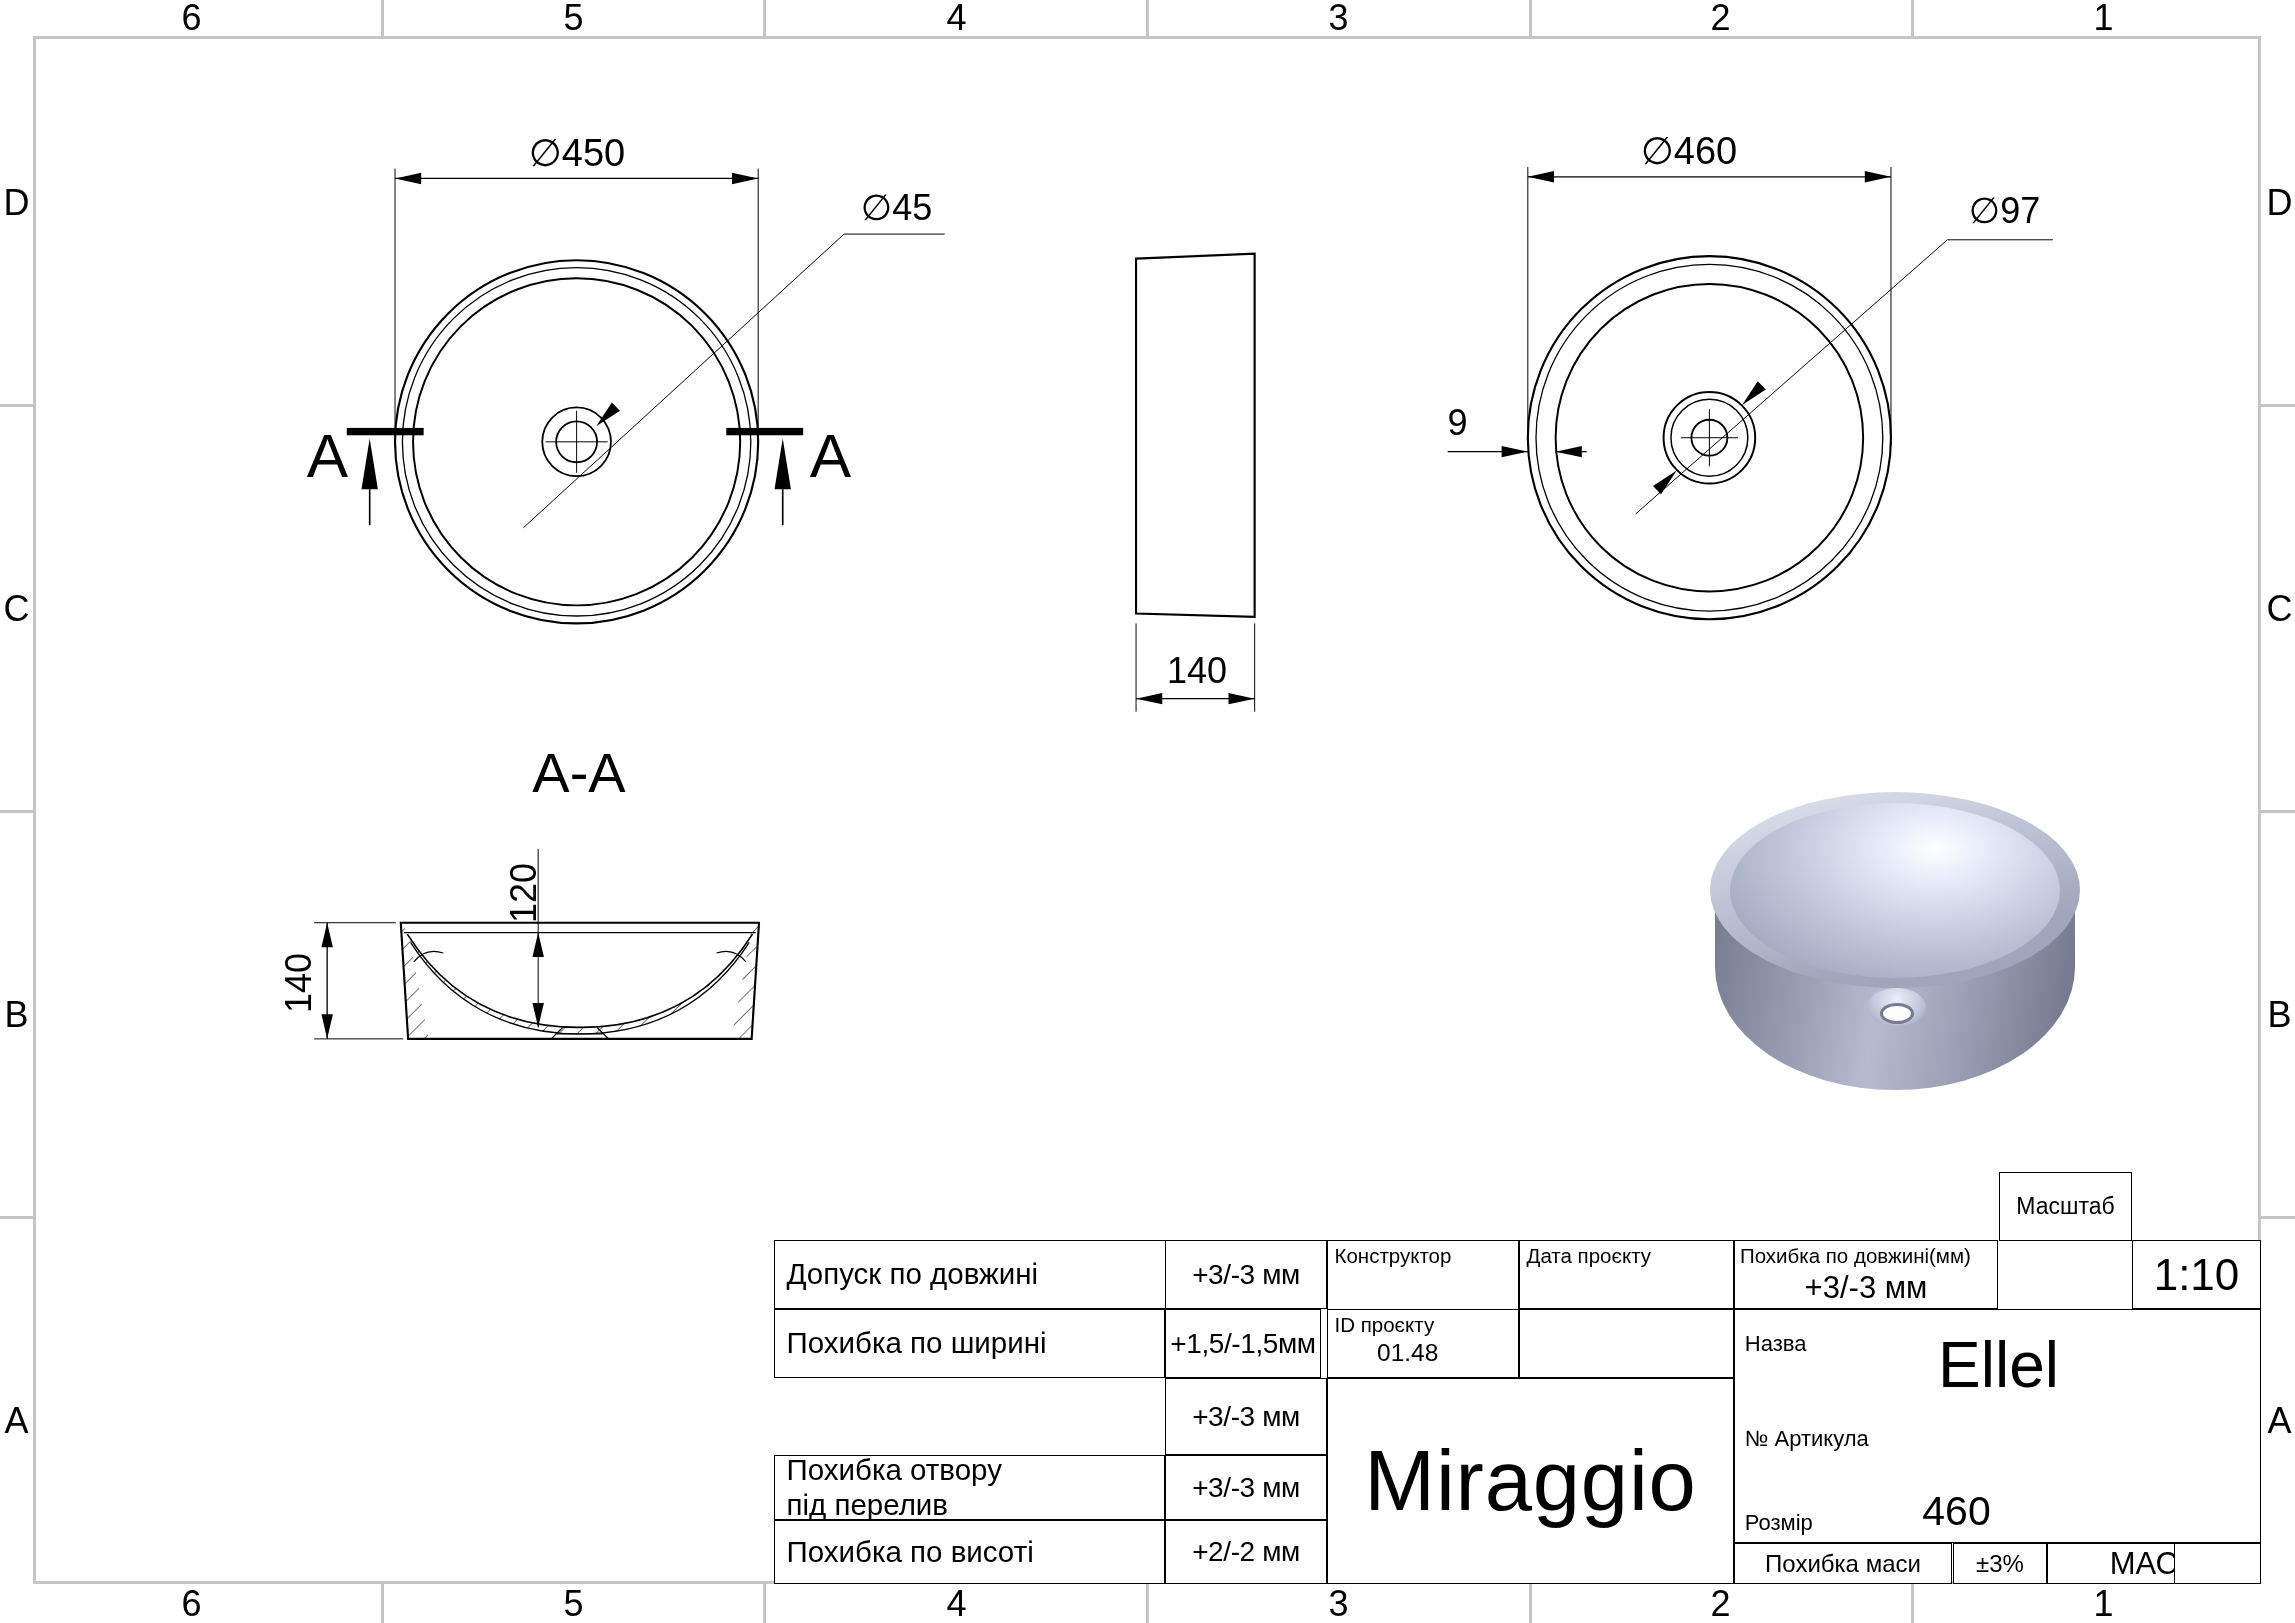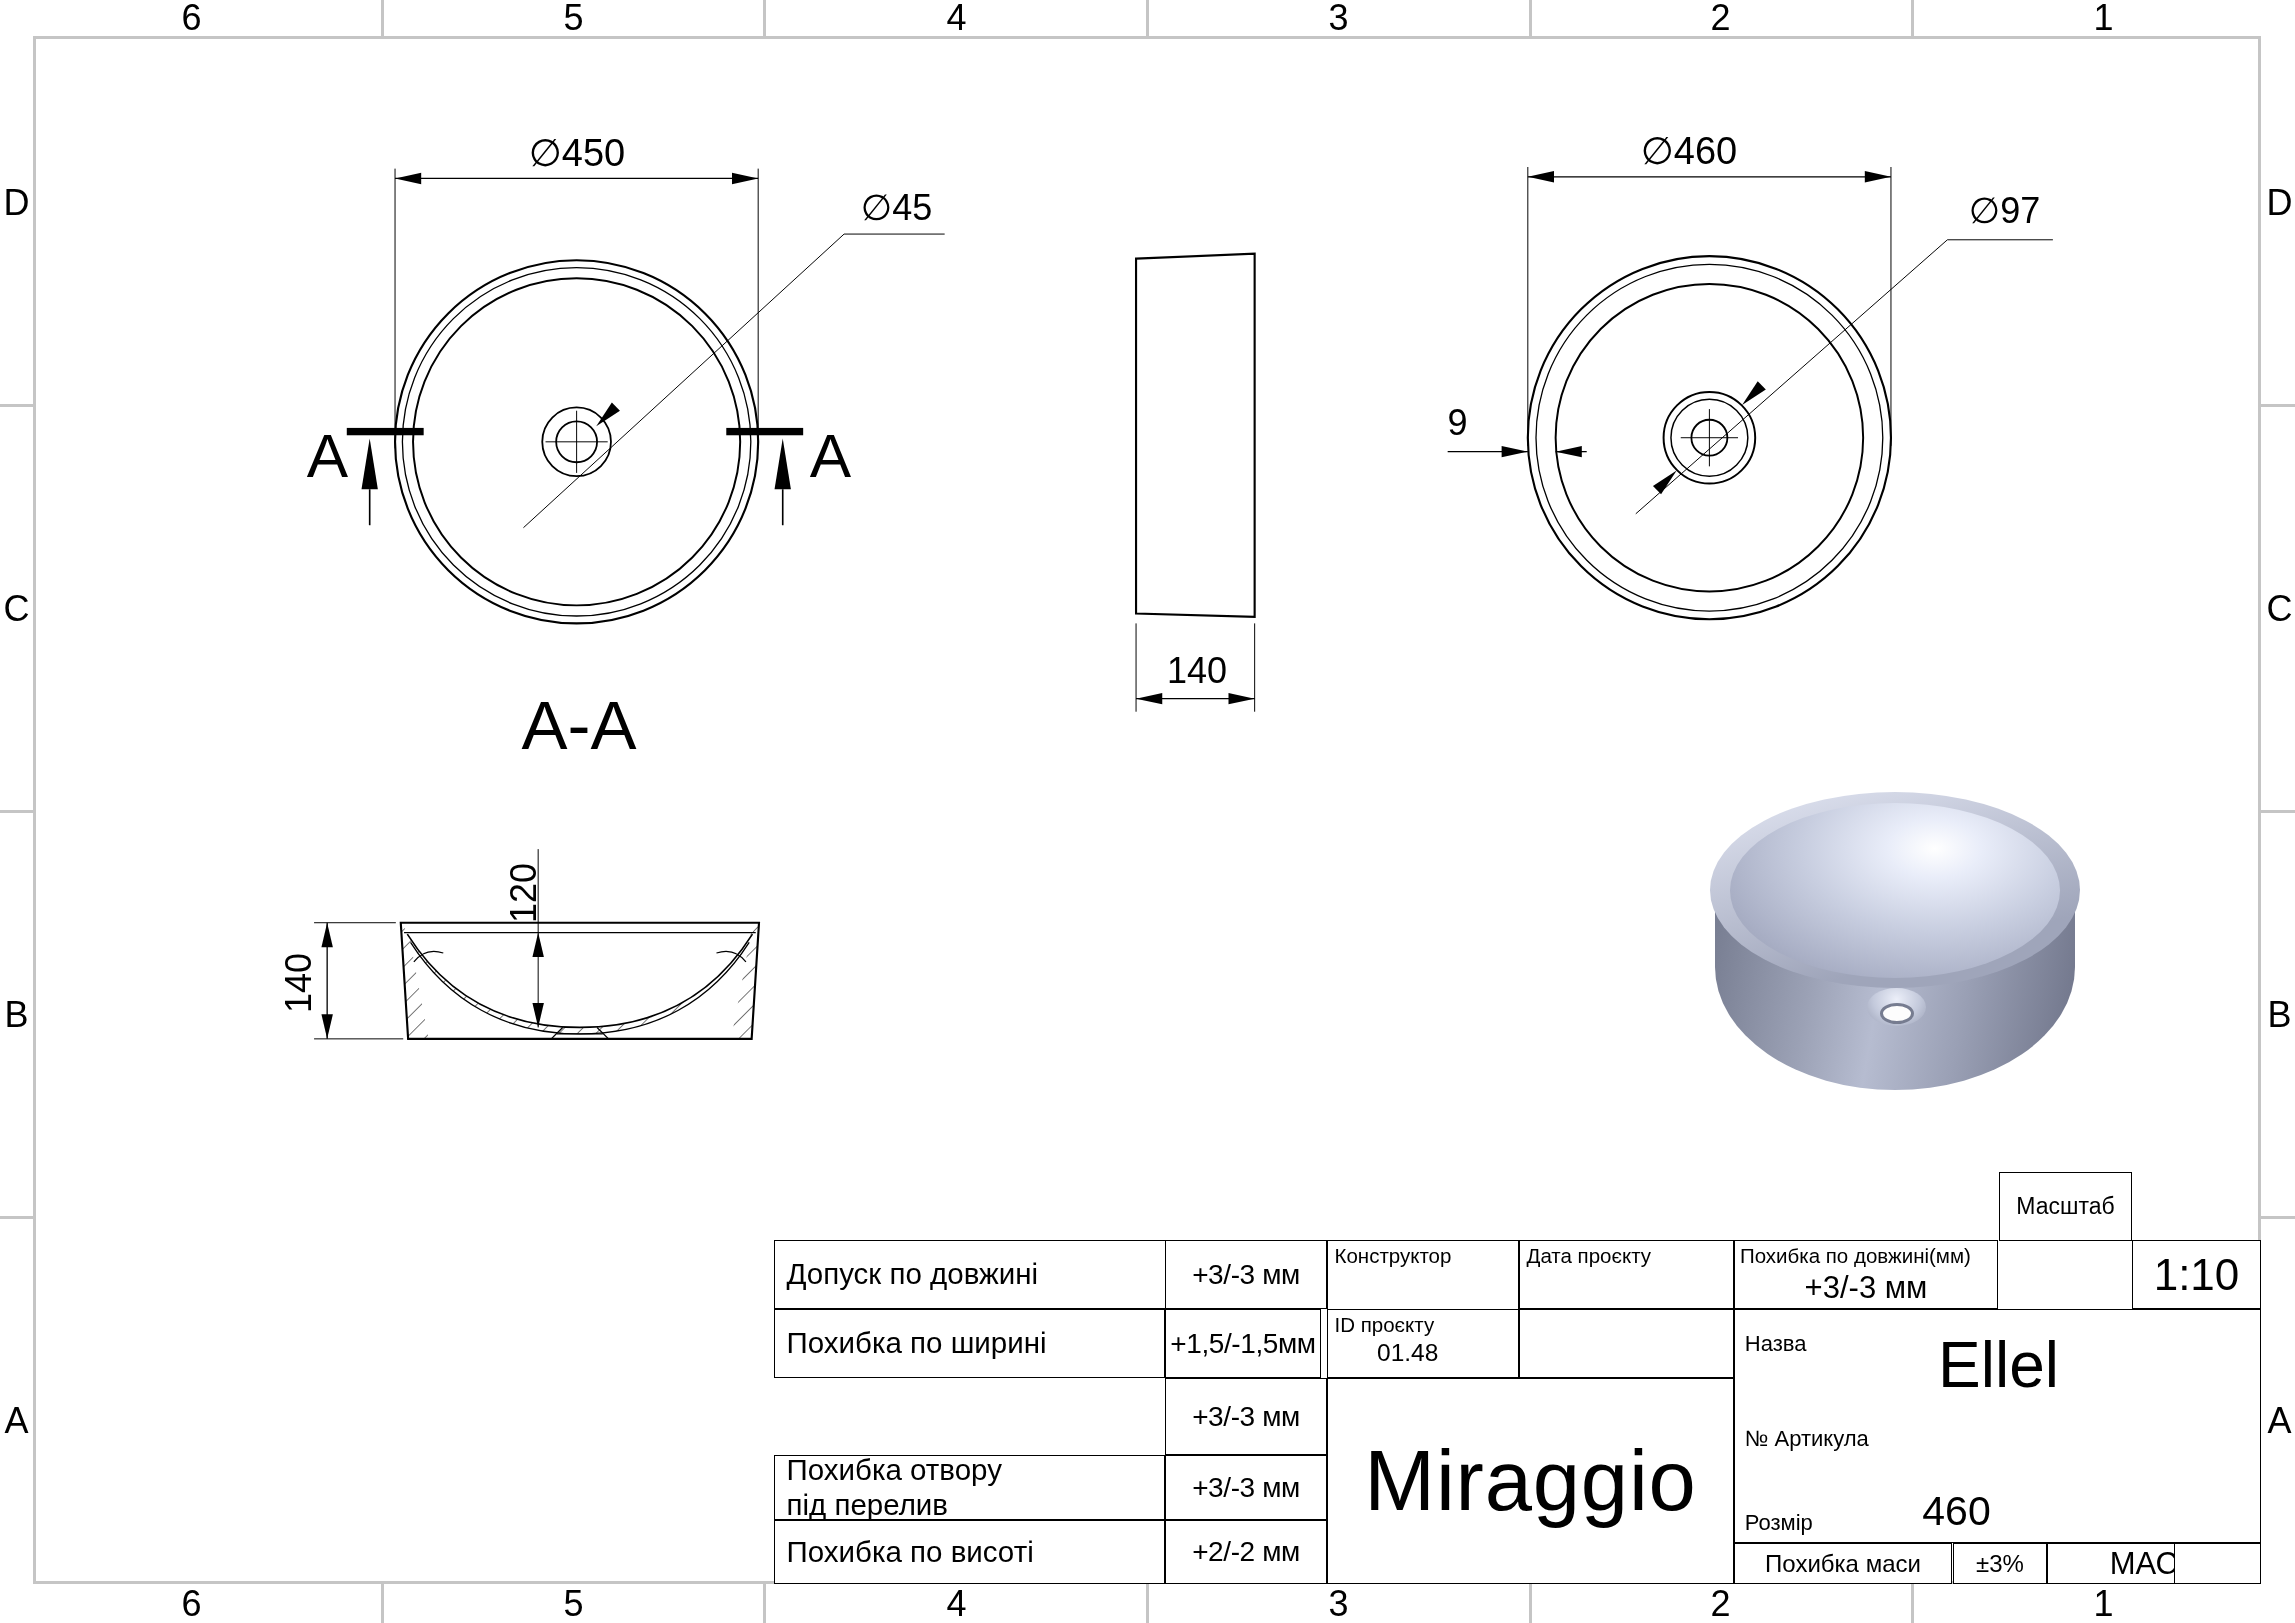--- a/index.html
+++ b/index.html
@@ -205,21 +205,21 @@
   </svg>
 
   <div class="dtext" style="left:487px;top:131px;width:180px;font-size:38px">∅450</div>
   <div class="dtext" style="left:839px;top:187px;width:115px;font-size:36px">∅45</div>
   <div class="dtext" style="left:295px;top:420px;width:65px;font-size:62px">A</div>
   <div class="dtext" style="left:798px;top:420px;width:65px;font-size:62px">A</div>
   <div class="dtext" style="left:1139px;top:650px;width:116px;font-size:36px">140</div>
   <div class="dtext" style="left:1599px;top:129px;width:180px;font-size:38px">∅460</div>
   <div class="dtext" style="left:1947px;top:190px;width:115px;font-size:36px">∅97</div>
   <div class="dtext" style="left:1437px;top:402px;width:41px;font-size:36px">9</div>
-  <div class="dtext" style="left:497px;top:686px;width:164px;font-size:69px">A-A</div>
+  <div class="dtext" style="left:497px;top:740px;width:164px;font-size:56px">A-A</div>
   <div class="dtext rot" style="left:479px;top:872px;width:90px;font-size:36px">120</div>
   <div class="dtext rot" style="left:254px;top:962px;width:90px;font-size:36px">140</div>
 
   <div class="sink3d">
     <div class="sink-body"></div>
     <div class="sink-rim"></div>
     <div class="sink-int"></div>
     <div class="sink-drain"></div>
     <div class="sink-hole"></div>
   </div>

